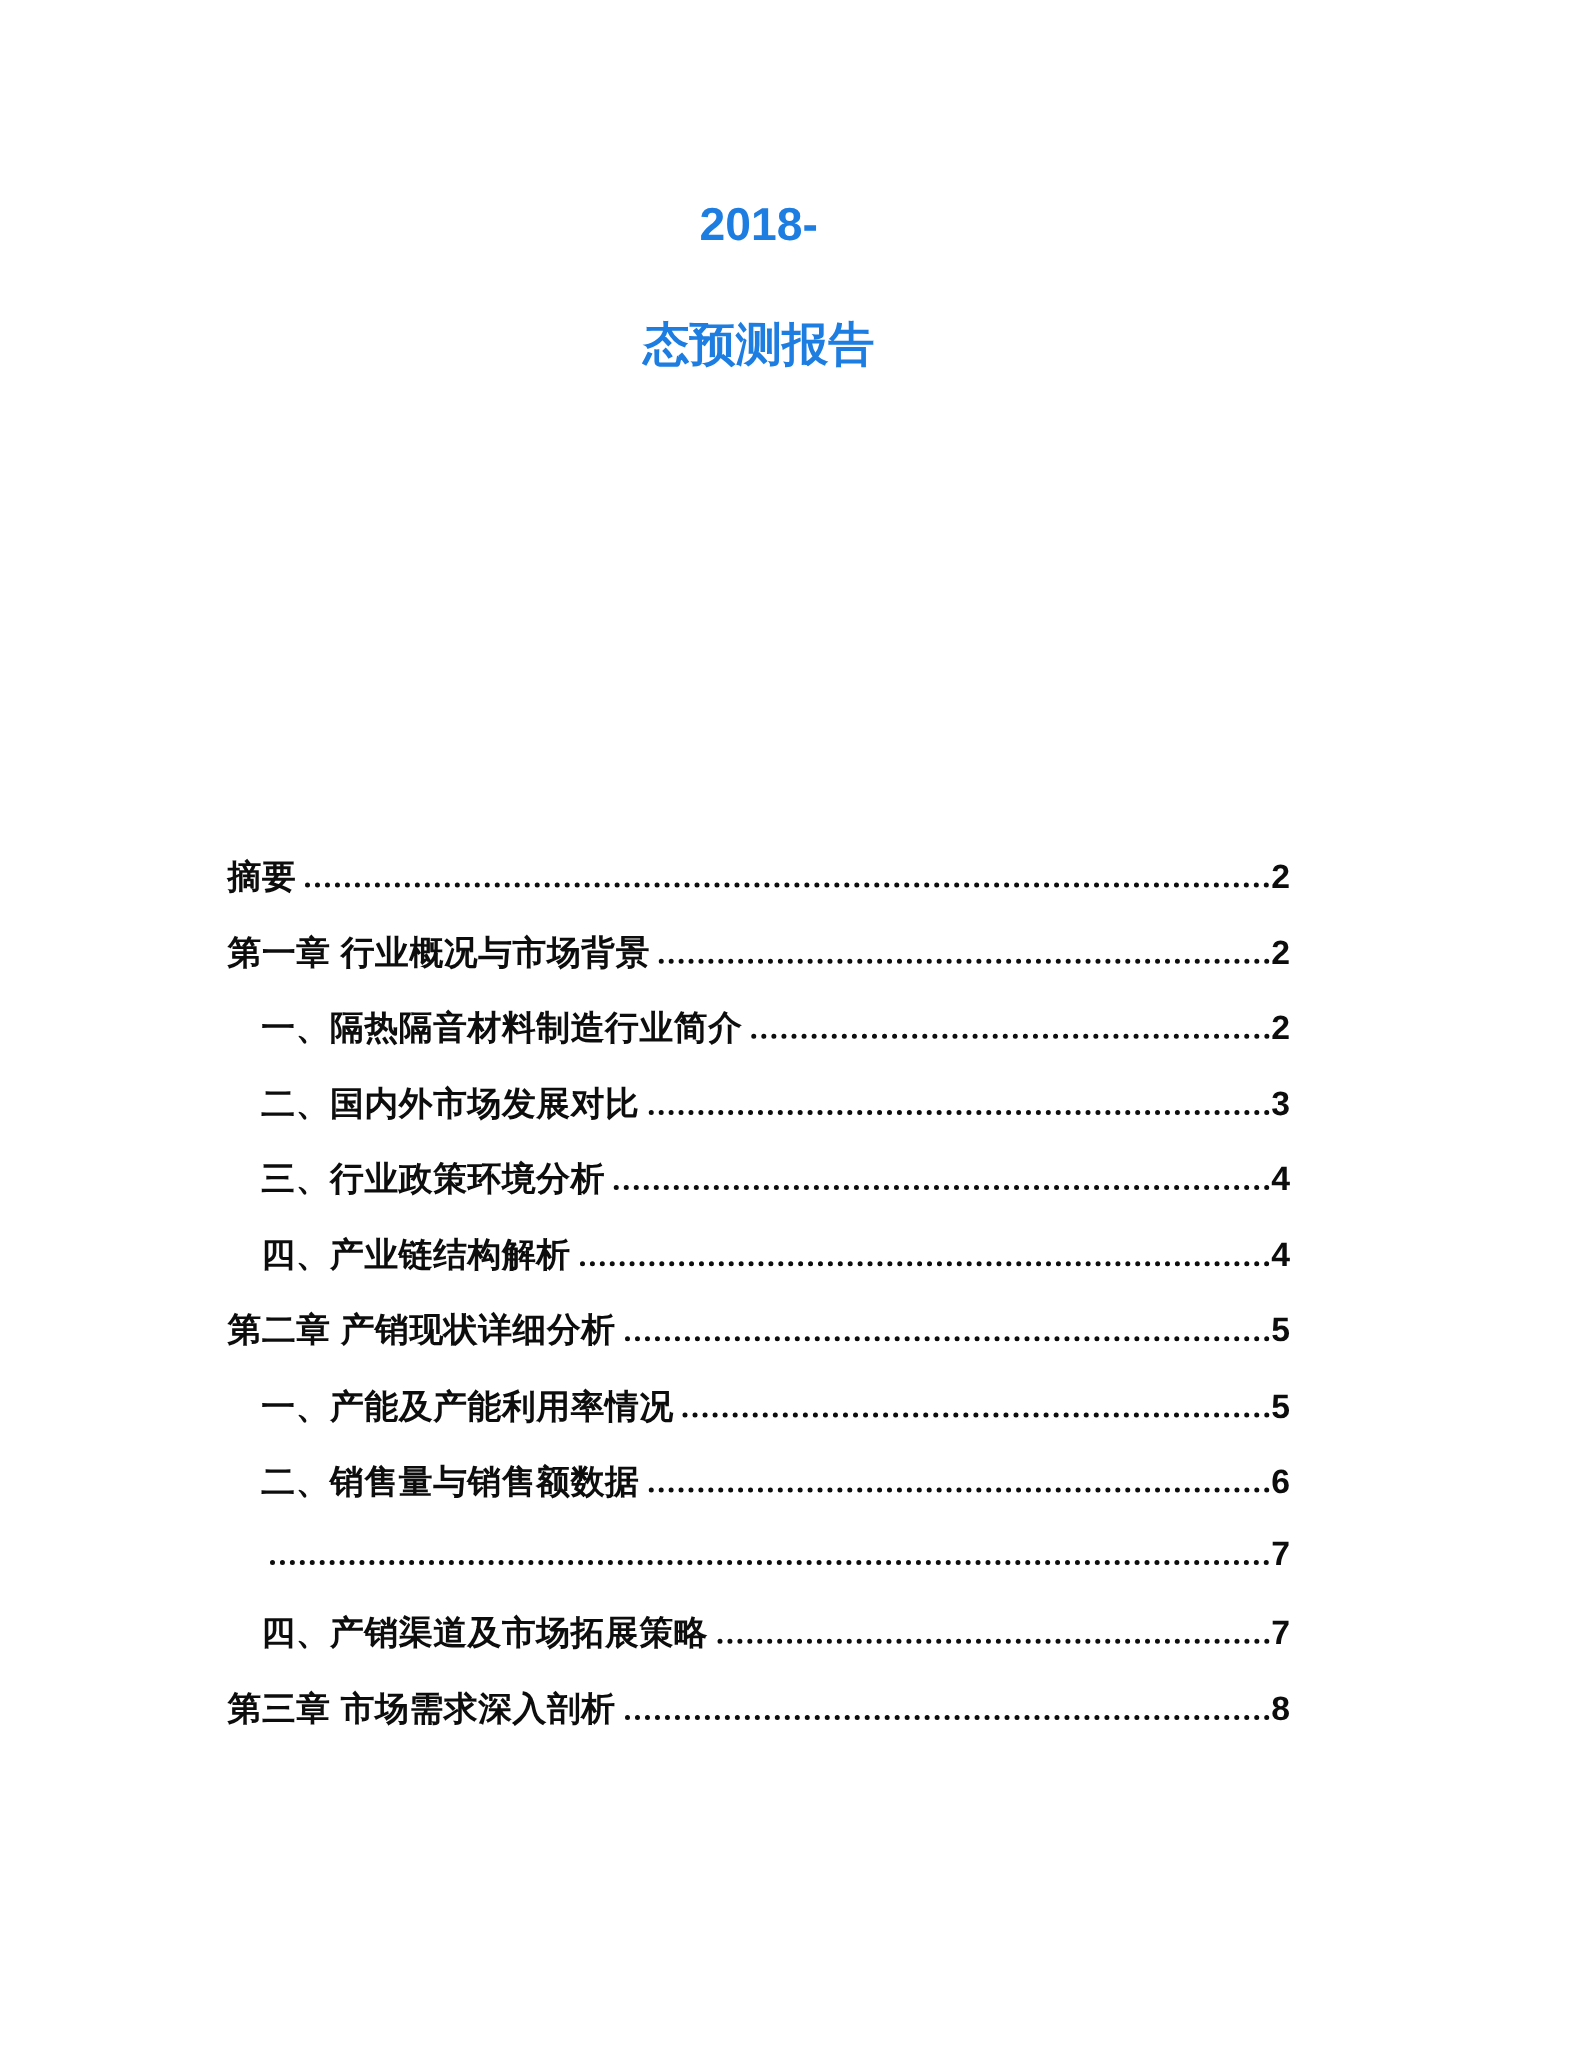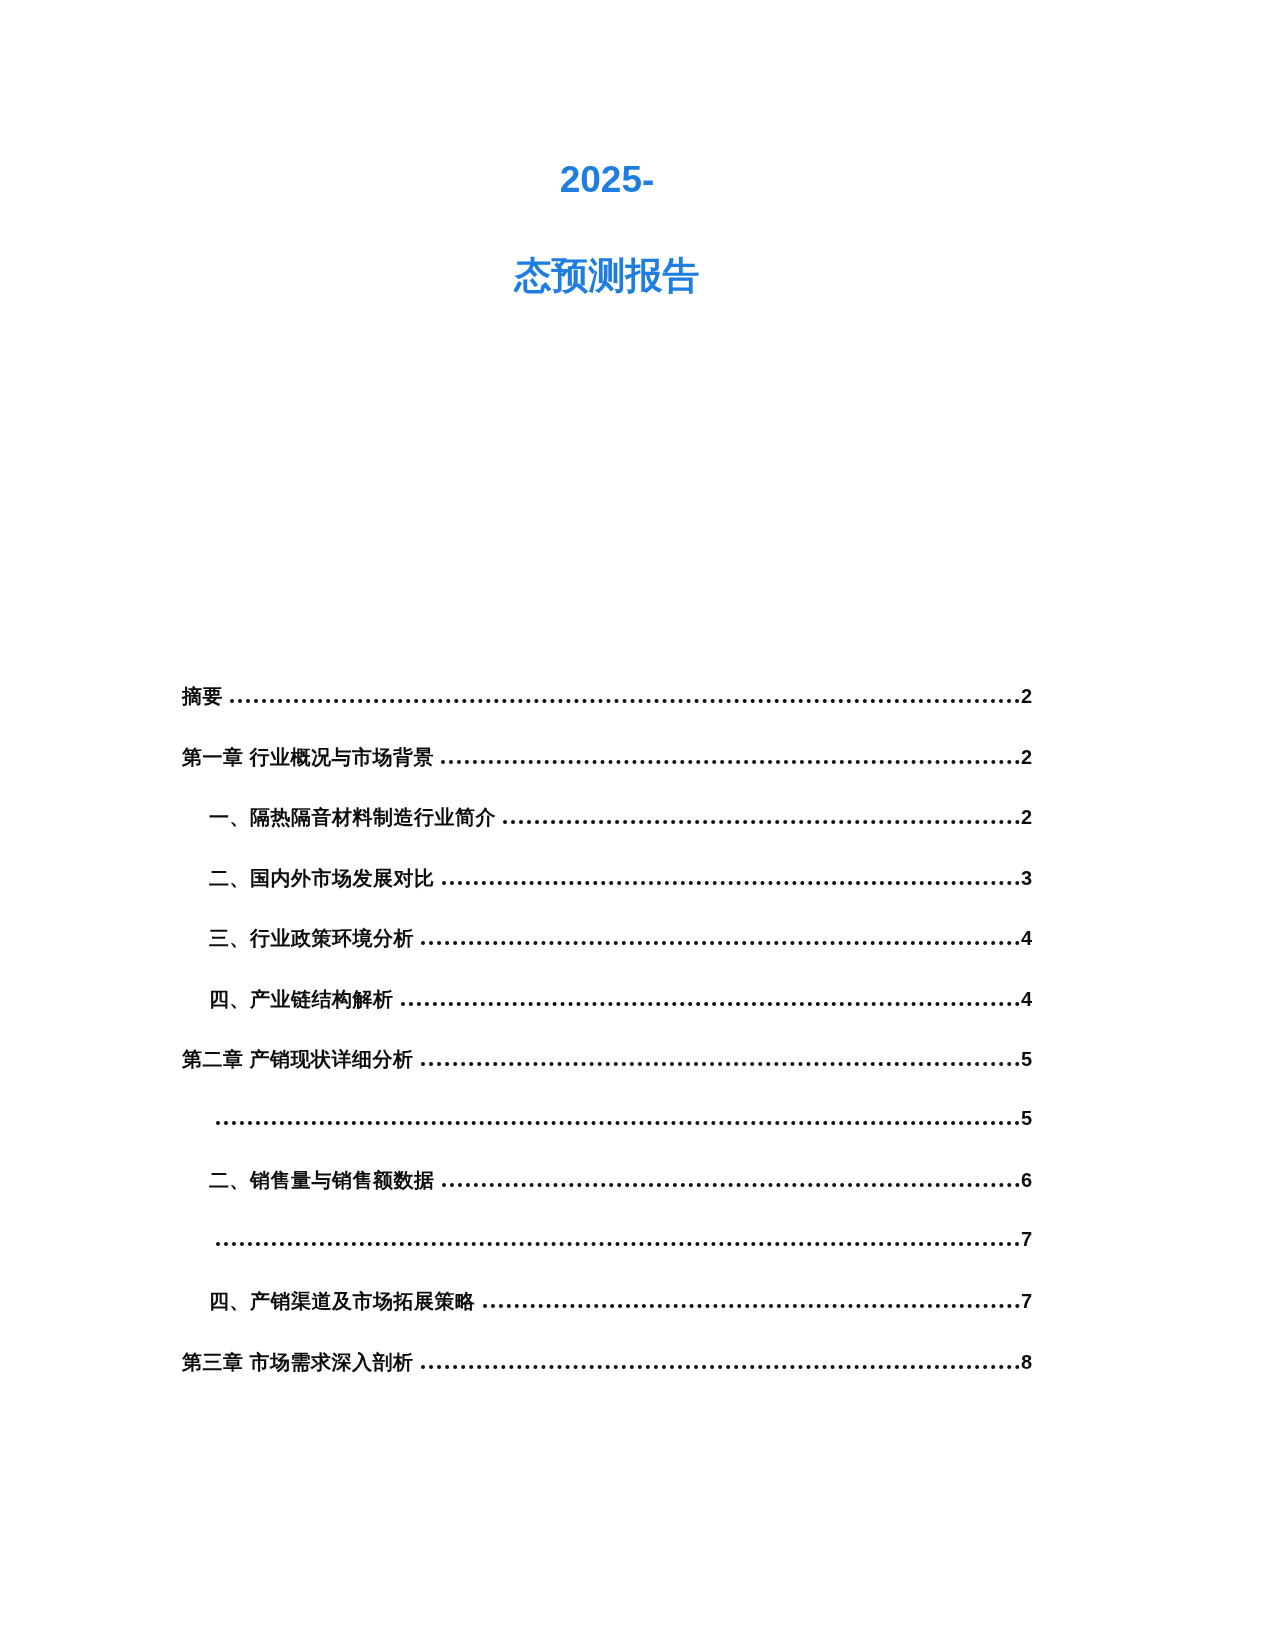--- a/index.html
+++ b/index.html
@@ -37,21 +37,21 @@
     position: absolute;
     top: 664px;
     left: 182px;
     width: 850px;
   }
   .toc-row {
     display: flex;
     align-items: baseline;
     height: 60.5px;
     padding-top: 19px;
-    font-size: 20px;
+    font-size: 27px;
     font-weight: bold;
     color: #0d0d0d;
     cursor: pointer;
   }
   .toc-row.lvl2 { padding-left: 27px; justify-content: center; }
   .toc-label {
     white-space: nowrap;
     letter-spacing: 0.5px;
   }
   .toc-leader {
@@ -64,21 +64,21 @@
     white-space: nowrap;
     font-weight: bold;
   }
 </style>
 </head>
 <body>
 
 <div class="page">
 
   <div class="title-block">
-    <div class="title-line">2025-</div>
+    <div class="title-line">2018-</div>
     <div class="title-line">态预测报告</div>
   </div>
 
   <div class="toc">
 
     <div class="toc-row lvl1">
       <span class="toc-label">摘要</span>
       <span class="toc-leader"></span>
       <span class="toc-page">2</span>
     </div>
@@ -113,20 +113,21 @@
       <span class="toc-page">4</span>
     </div>
 
     <div class="toc-row lvl1">
       <span class="toc-label">第二章 产销现状详细分析</span>
       <span class="toc-leader"></span>
       <span class="toc-page">5</span>
     </div>
 
     <div class="toc-row lvl2">
+      <span class="toc-label">一、产能及产能利用率情况</span>
       <span class="toc-leader"></span>
       <span class="toc-page">5</span>
     </div>
 
     <div class="toc-row lvl2">
       <span class="toc-label">二、销售量与销售额数据</span>
       <span class="toc-leader"></span>
       <span class="toc-page">6</span>
     </div>
 

